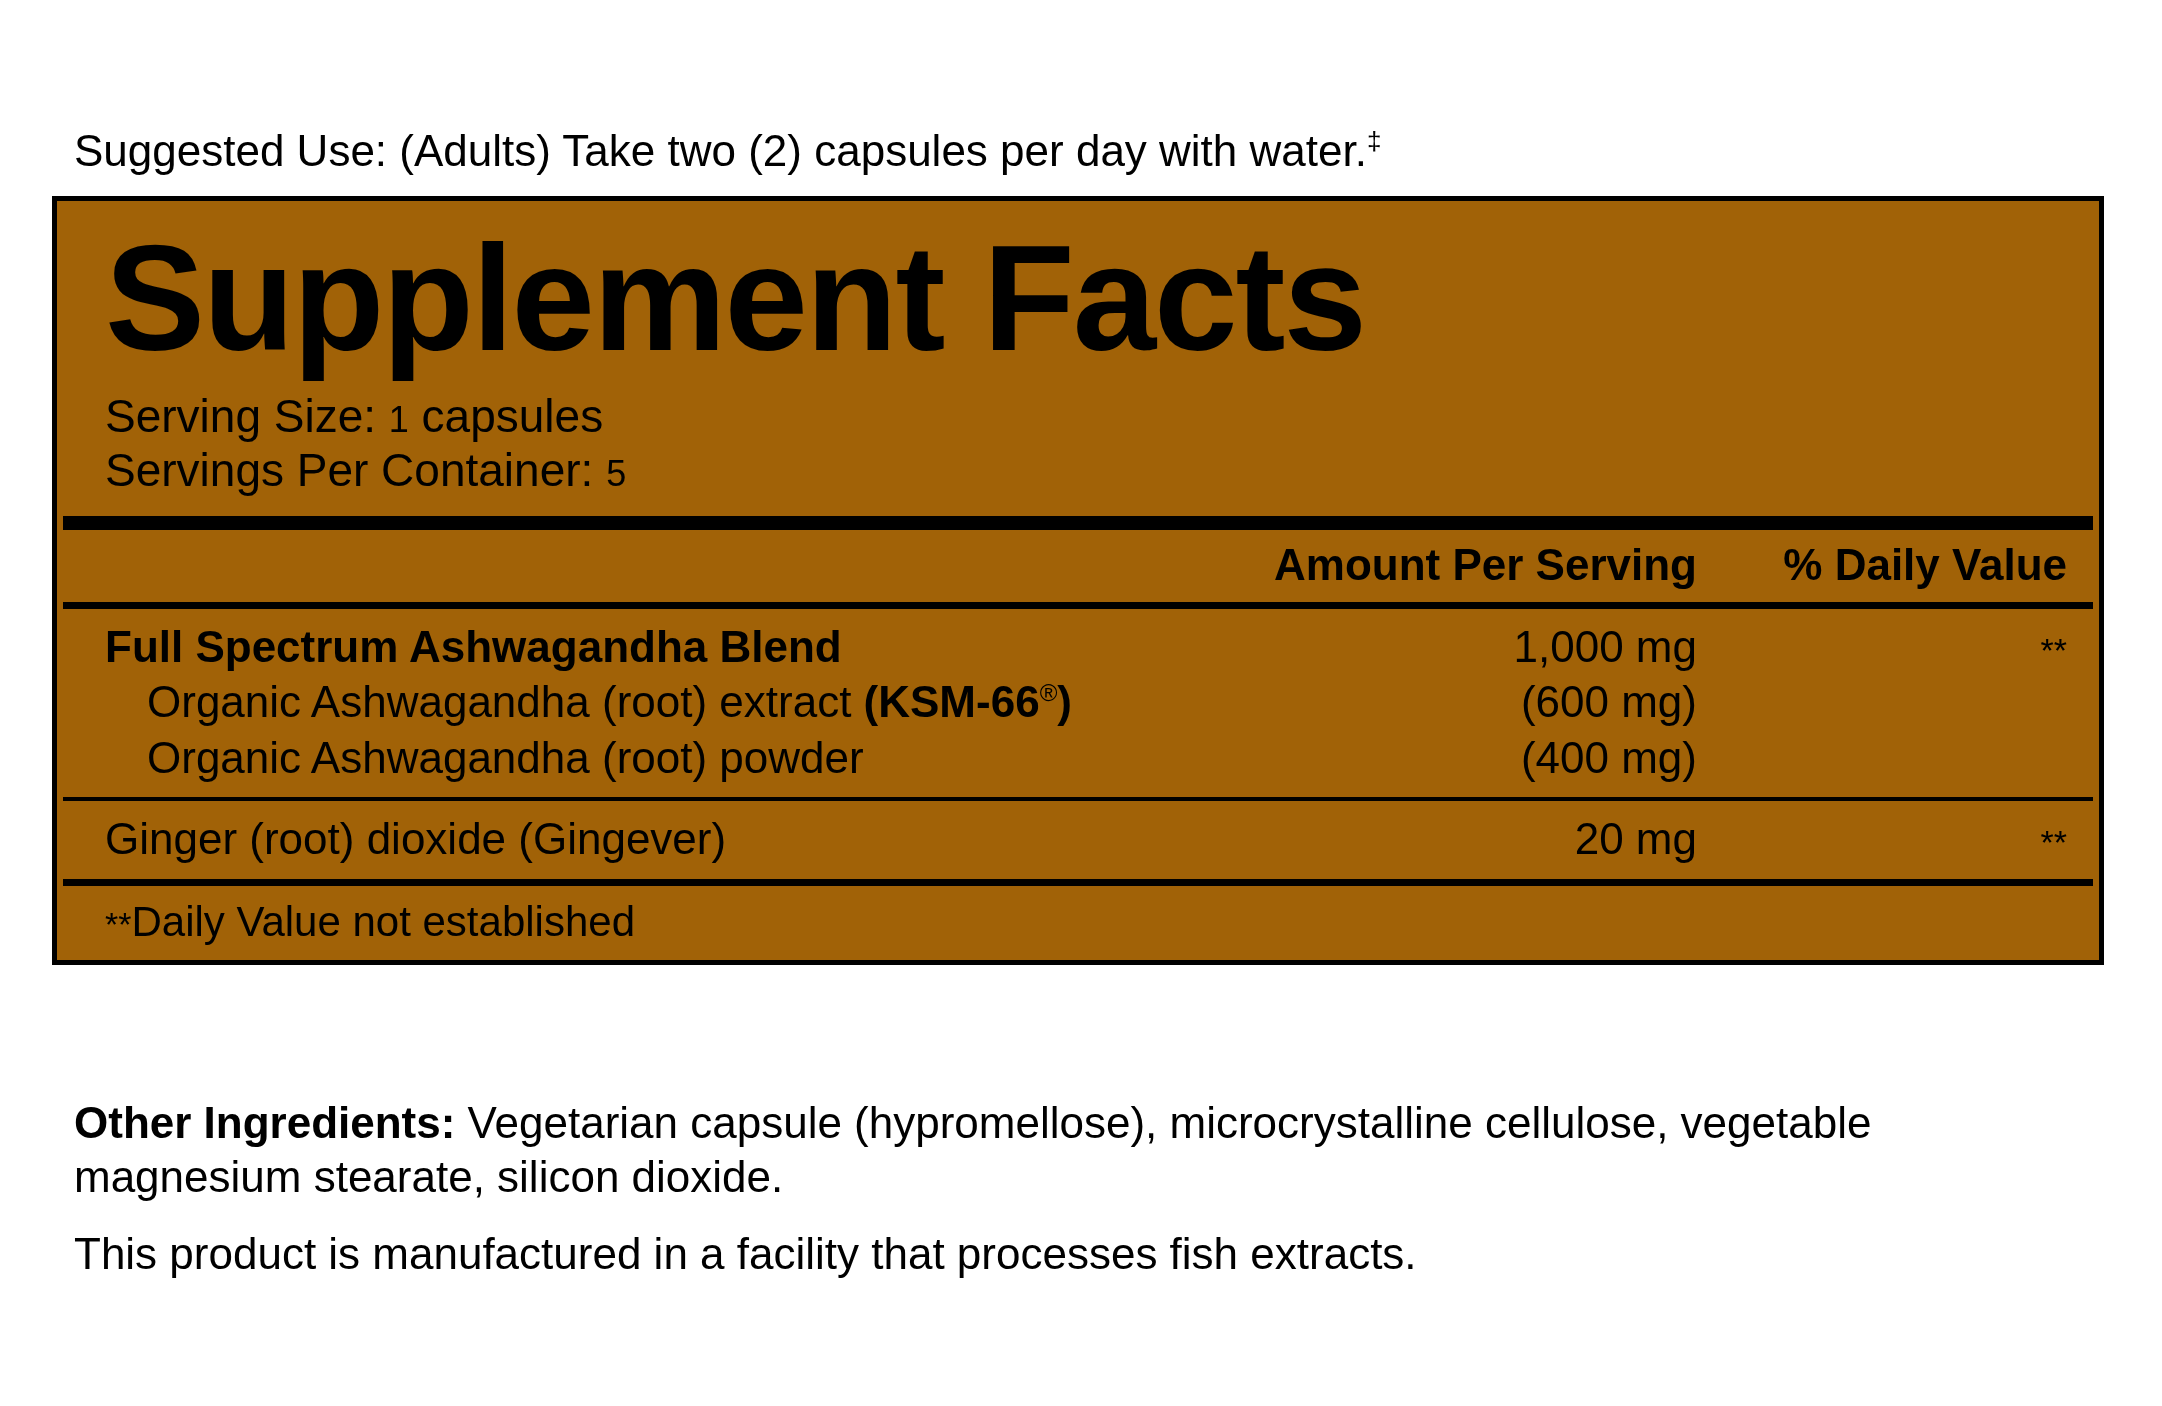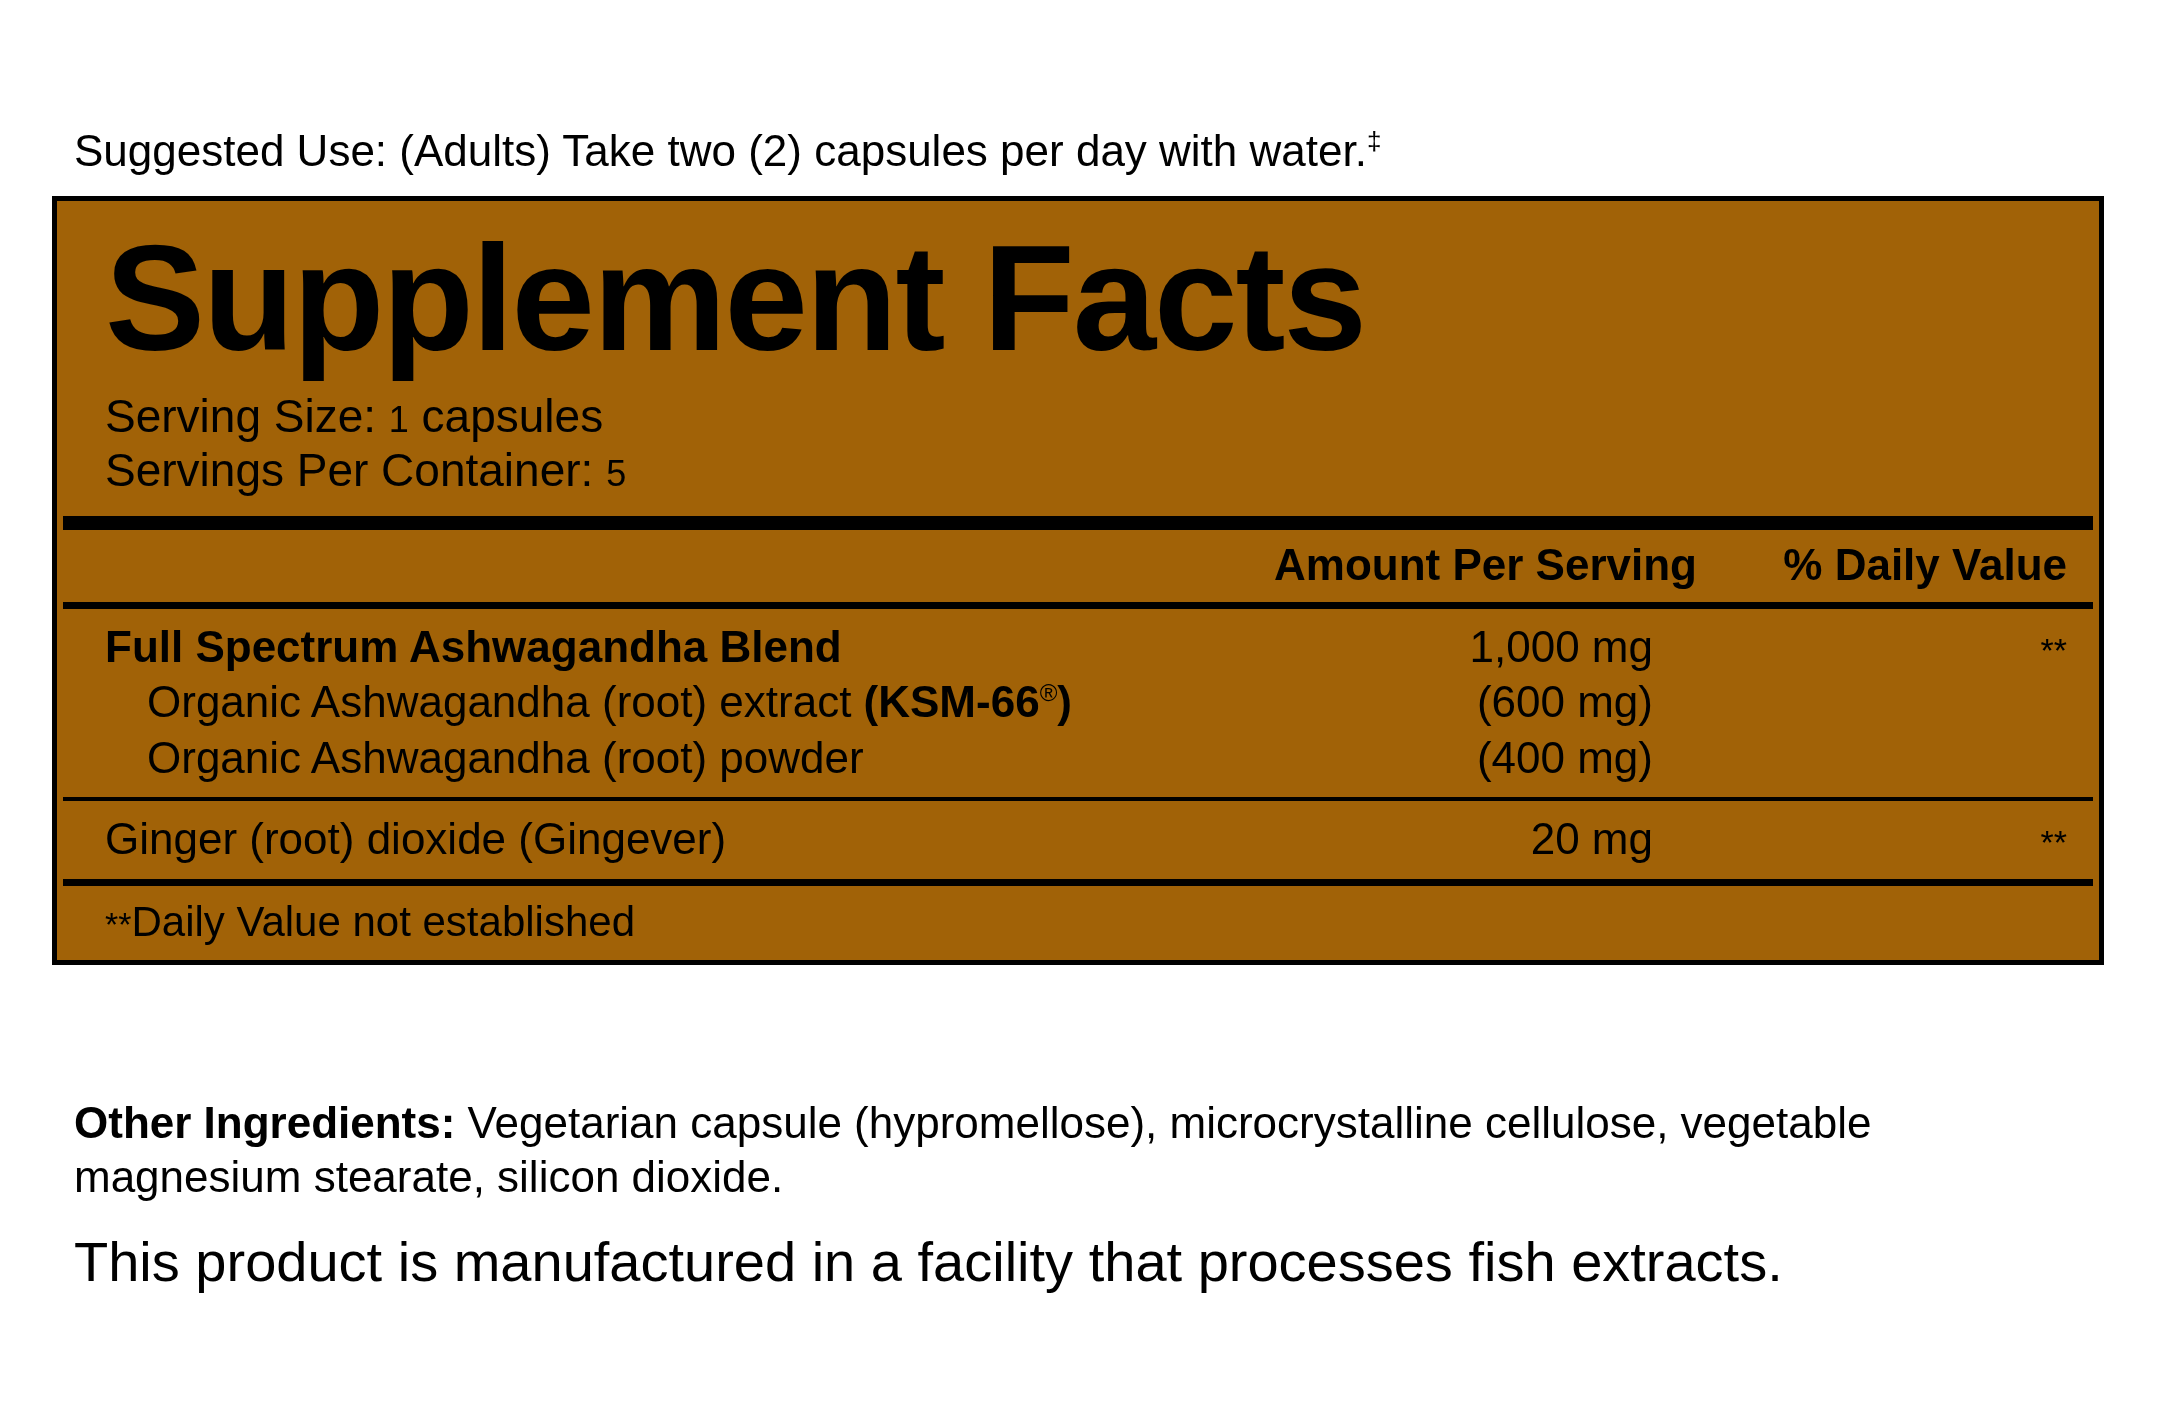--- a/index.html
+++ b/index.html
@@ -103,21 +103,20 @@
   
   .rows {
     padding: 10px 14px 12px 48px;
   }
   .row {
     display: flex;
     align-items: baseline;
     font-size: 44px;
     line-height: 1.08;
     padding: 4px 0;
-    gap: 44px;
   }
   .row .name {
     flex: 1 1 auto;
     white-space: nowrap;
   }
   .row .amt {
     width: 470px;
     text-align: right;
     white-space: nowrap;
   }
@@ -159,21 +158,21 @@
   }
   .other-ing .bold {
     font-weight: bold;
     text-align: center;
   }
   .facility {
     position: absolute;
     left: 74px;
     top: 1228px;
     width: 2000px;
-    font-size: 56px;
+    font-size: 44px;
     line-height: 1.2;
   }
 </style>
 </head>
 <body>
 
 <div class="page">
 
   <div class="suggested-use">
     <span class="bold">Suggested Use:</span><span> (Adults) Take two (2) capsules per day with water.</span><span class="sup-dagger">‡</span>

